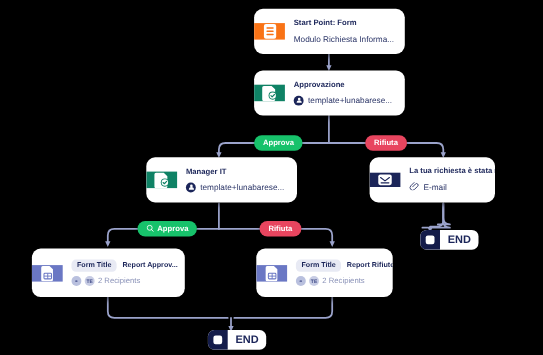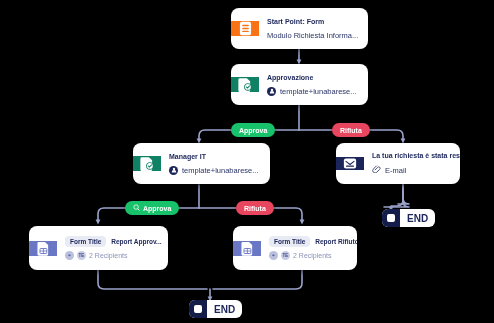--- a/index.html
+++ b/index.html
@@ -161,21 +161,21 @@
           <svg width="6" height="6" viewBox="0 0 8 8">
             <circle cx="4" cy="2.7" r="1.6" fill="#fff"></circle>
             <path d="M0.9 7.2 a3.1 3.1 0 0 1 6.2 0 z" fill="#fff"></path>
           </svg>
         </span>
         <span>template+lunabarese...</span>
       </div>
     </div>
   </div>
 
-  <div class="node" style="left:336px;top:143px;width:124px;height:41px;">
+  <div class="node" style="left:336px;top:143px;width:114px;height:41px;">
     <div class="iconcol navy">
       <svg width="14" height="13" viewBox="0 0 16 14">
         <rect x="1" y="1.4" width="14" height="11.2" rx="2.2" fill="#fff"></rect>
         <path d="M3.4 4.6 L8 8.1 L12.6 4.6" stroke="#1B2559" stroke-width="1.2" fill="none" stroke-linecap="round" stroke-linejoin="round"></path>
         <rect x="3.4" y="9.4" width="9.2" height="1.3" rx="0.6" fill="#1B2559"></rect>
       </svg>
     </div>
     <div class="body">
       <div class="title">La tua richiesta è stata respin...</div>
       <div class="sub">

